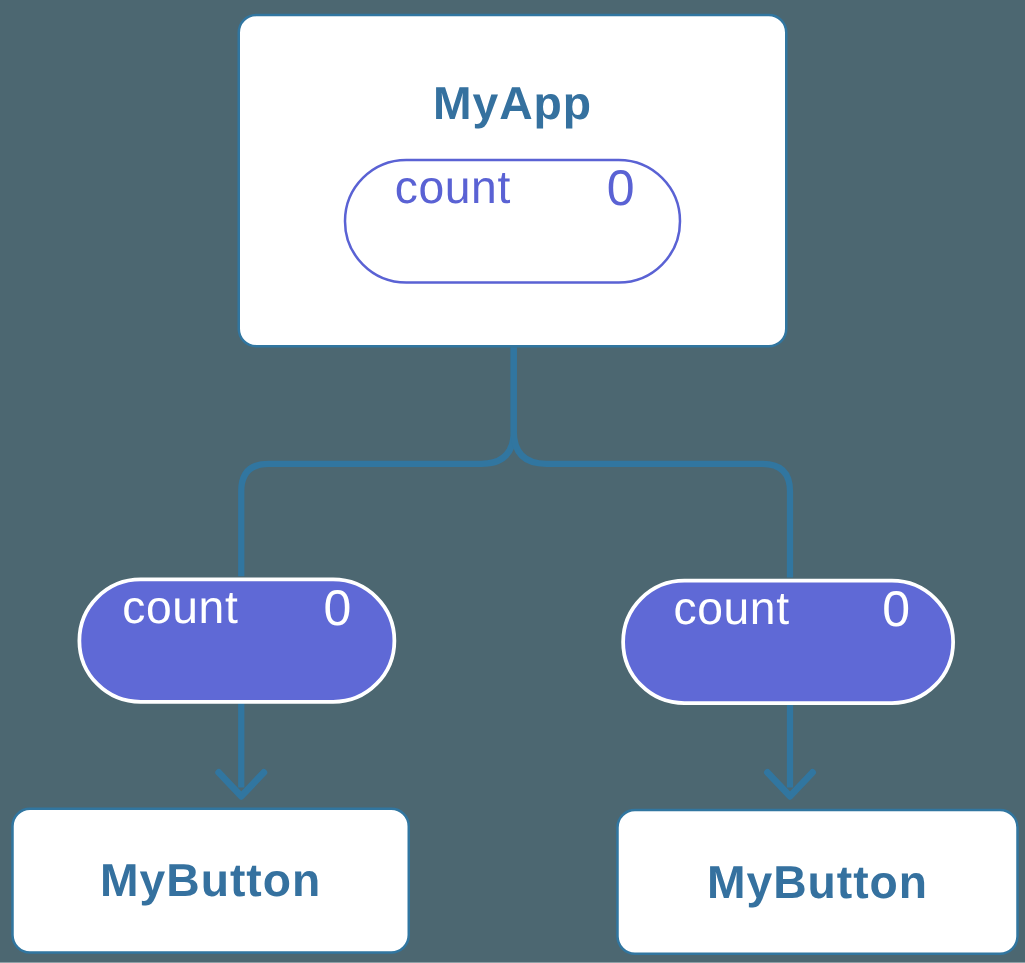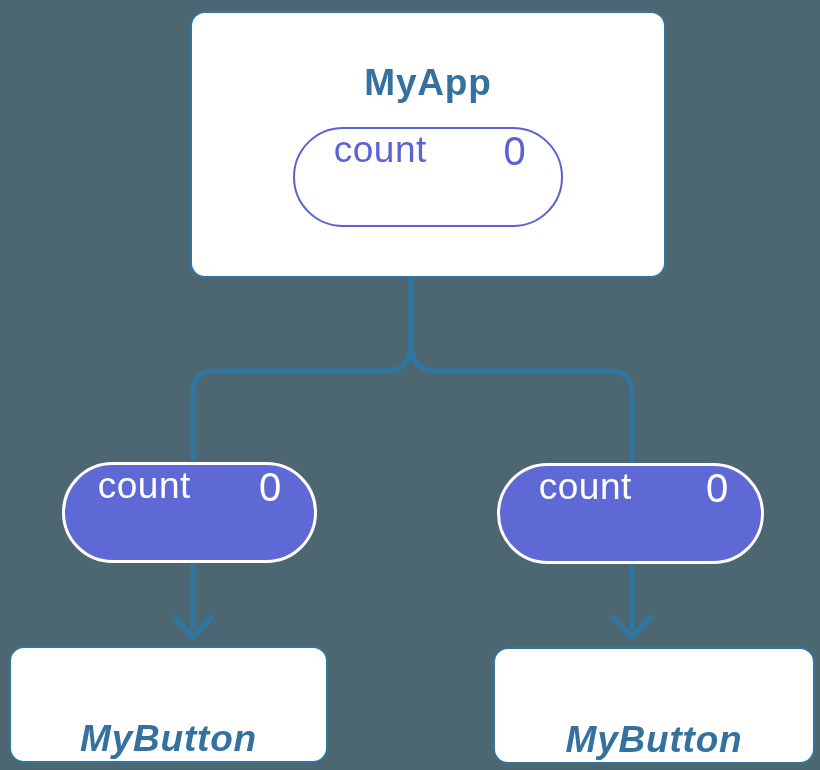--- a/index.html
+++ b/index.html
@@ -35,22 +35,22 @@
     align-items: center;
   }
   .card .title {
     margin: 0;
     color: var(--text-blue, #35719F);
     font-weight: 600;
     letter-spacing: 0.8px;
     line-height: 44px;
     font-size: 37px;
   }
-  .root { left: 190px; top: 11px; width: 476px; height: 267px; padding-top: 48px; }
-  .leaf { justify-content: flex-end; font-style: italic; }
+  .root { left: 190px; top: 11px; width: 440px; height: 267px; padding-top: 48px; }
+  .leaf { justify-content: center; }
   .l-left  { left: 9px;   top: 646px; width: 319px; height: 117px; }
   .l-right { left: 493px; top: 647px; width: 322px; height: 117px; }
   
   .pill {
     display: flex;
     align-items: flex-start;
     box-sizing: border-box;
     border-radius: 60px;
     overflow: hidden;
     font-size: 37px;

